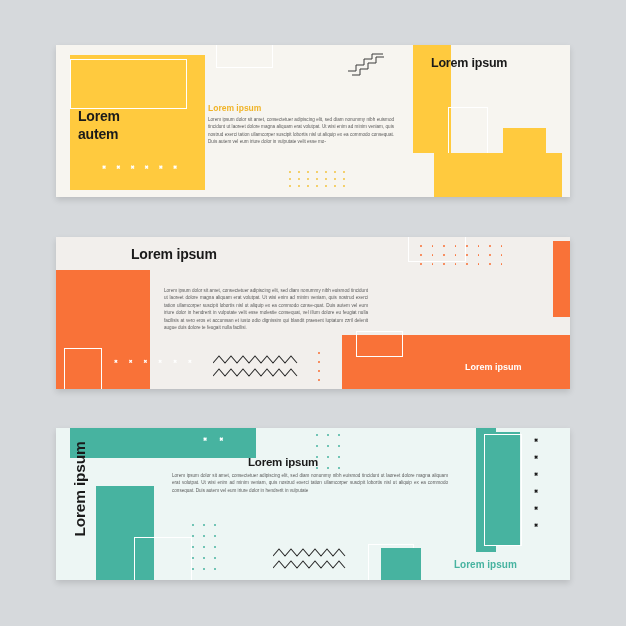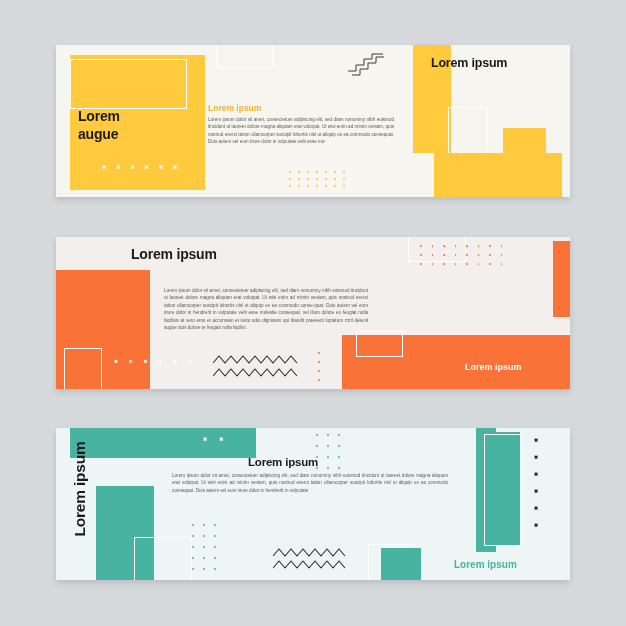--- a/index.html
+++ b/index.html
@@ -118,21 +118,21 @@
 </head>
 <body>
 
 <div class="stage">
 
   <div class="banner" id="banner-yellow">
 
     <div class="rect" id="b1-yellow-block"></div>
     <div class="outline" id="b1-outline-top"></div>
 
-    <div class="headline" id="b1-title"><span>Lorem</span><br><span>augue</span></div>
+    <div class="headline" id="b1-title"><span>Lorem</span><br><span>autem</span></div>
 
     <div class="outline" id="b1-ghost-box"></div>
 
     <div class="deco" id="b1-stair">
       <svg width="38" height="25" viewBox="0 0 38 25">
         <polyline points="1,20 9,20 9,14 17,14 17,8 25,8 25,3 36,3" fill="none" stroke="#3b3b3b" stroke-width="1"></polyline>
         <polyline points="5,24 13,24 13,18 21,18 21,12 29,12 29,6 37,6" fill="none" stroke="#3b3b3b" stroke-width="1"></polyline>
       </svg>
     </div>
 

